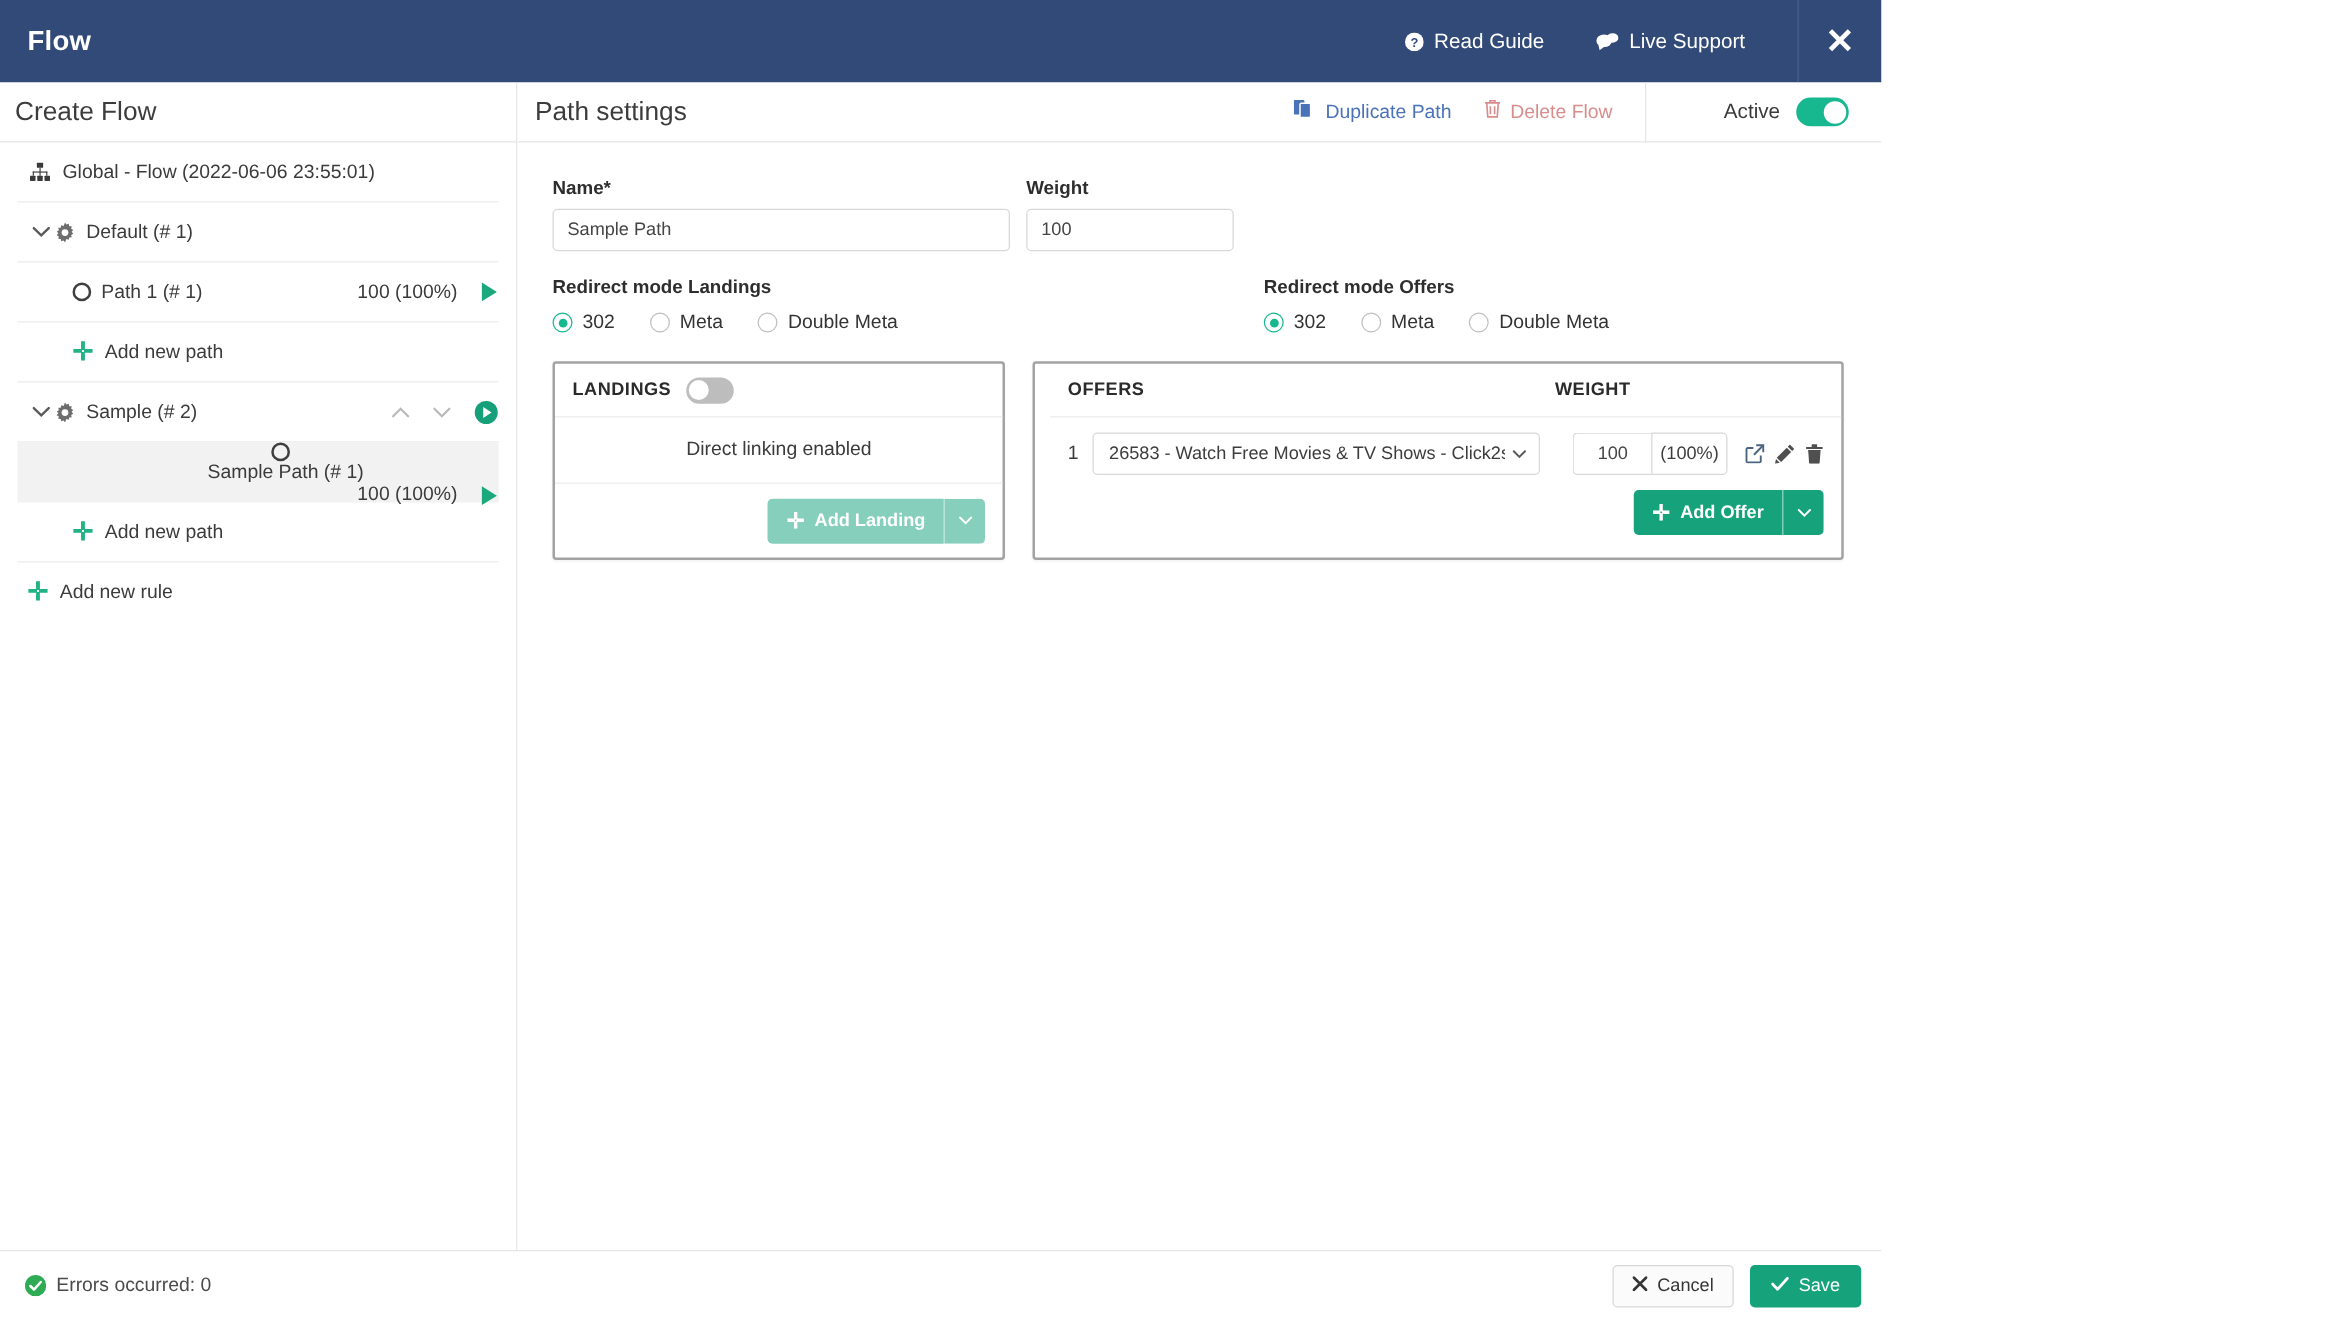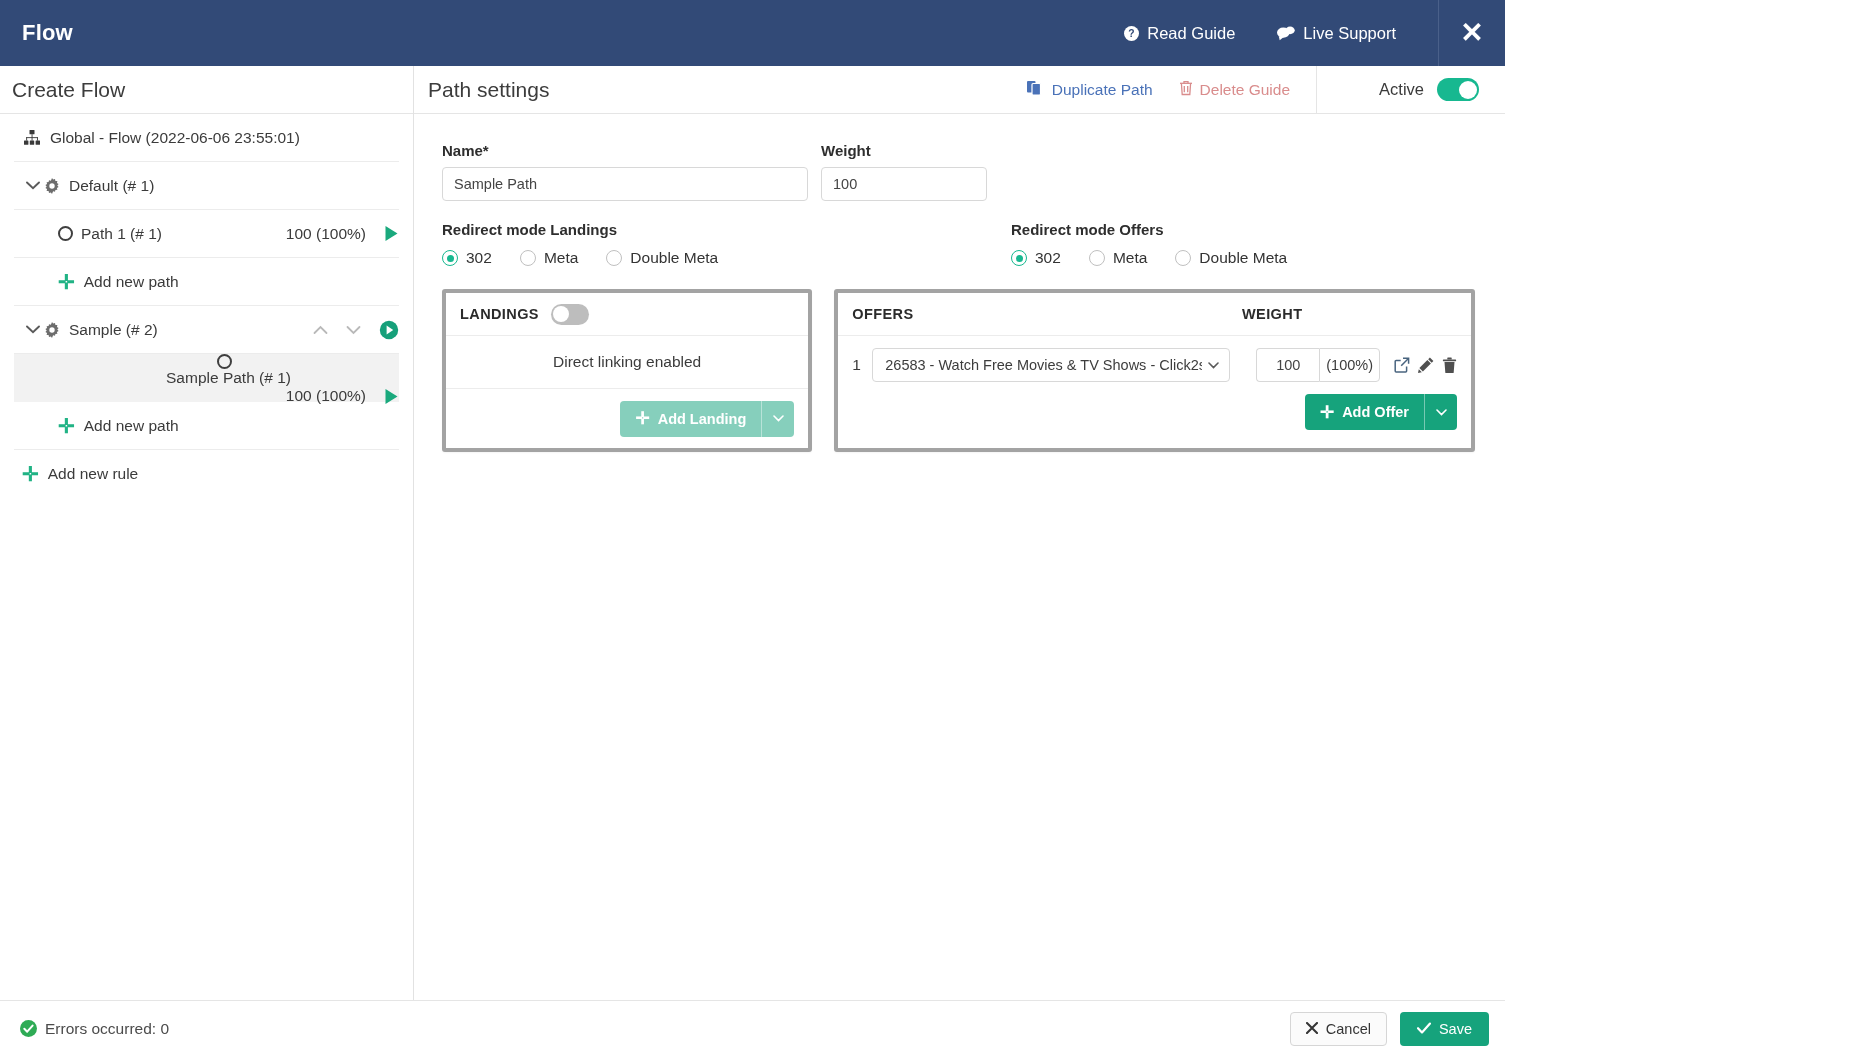--- a/index.html
+++ b/index.html
@@ -126,25 +126,25 @@
   }
   .radio-circ.checked { border-color: #17b890; }
   .radio-circ.checked::after {
     content: ""; width: 7px; height: 7px; border-radius: 50%; background: #17b890;
   }
   .radio-text { font-size: 15.5px; color: #333; }
 
   
   .panels { display: flex; gap: 22px; margin-top: 22px; }
   .panel {
-    border: 4px solid #a3a3a3; border-radius: 3px; background: #fff;
+    border: 2px solid #a3a3a3; border-radius: 3px; background: #fff;
     box-shadow: 0 1px 2px rgba(0,0,0,.045);
   }
   .panel-landings { width: 543px; }
-  .panel-offers { flex: 1; }
+  .panel-offers { flex: 1; padding-left: 12px; }
   .panel-head {
     height: 43px; display: flex; align-items: center; padding: 0 14px;
     border-bottom: 1px solid #ececec;
   }
   .panel-head-title { font-size: 14.5px; font-weight: bold; color: #2b2b2b; letter-spacing: .4px; }
   .panel-head .weight-col {
     margin-left: auto; width: 215px; font-size: 14.5px; font-weight: bold; color: #2b2b2b; letter-spacing:.4px;
   }
   .panel-body { padding: 0; }
   .direct-line {
@@ -391,21 +391,21 @@
 
         <div class="hdr-action del">
           <span>
             <svg width="14" height="16" viewBox="0 0 14 16" fill="none" stroke="#d98c8c" stroke-width="1.3">
               <path d="M1 3.3 h12"></path>
                 <path d="M5 3.3 V1.6 h4 V3.3"></path>
               <path d="M2.4 3.3 l.8 11.2 h7.6 l.8-11.2"></path>
               <path d="M5.3 6 v6.3 M8.7 6 v6.3"></path>
             </svg>
           </span>
-          <span>Delete Guide</span>
+          <span>Delete Flow</span>
         </div>
 
         <div class="hdr-divider"></div>
 
         <div class="active-wrap">
           <span class="active-label">Active</span>
           <span class="toggle">
               <span class="knob"></span>
             </span>
         </div>

